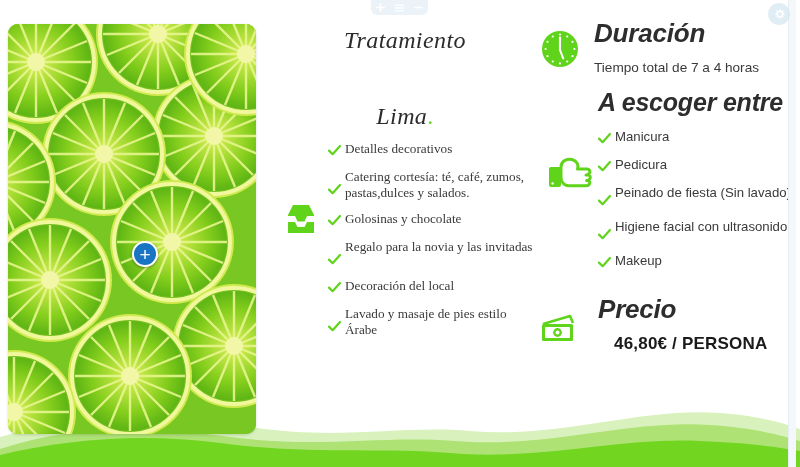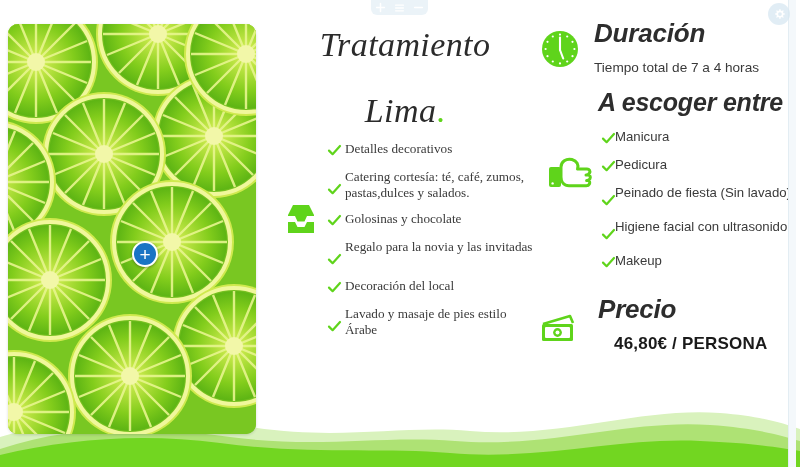--- a/index.html
+++ b/index.html
@@ -77,26 +77,26 @@
   
   .col-mid {
     position: absolute; left: 276px; top: 18px;
     width: 258px; height: 410px;
     z-index: 10;
   }
   .title-wrap { text-align: center; padding-top: 10px; }
   .title-line {
     font-family: "Liberation Serif", serif;
     font-style: italic;
-    font-size: 34px;
+    font-size: 24px;
     color: #2b2b2b;
     line-height: 1.0;
     letter-spacing: .4px;
   }
-  .title-line.second { margin-top: 32px; font-family: Liberation Serif, serif; }
+  .title-line.second { margin-top: 52px; font-family: Liberation Serif, serif; }
   .dot-green { color: #5fd41b; font-style: normal; }
 
   .section-head {
     font-family: "Liberation Sans", sans-serif;
     font-style: italic;
     font-weight: bold;
     font-size: 25px;
     color: #2d2d2d;
     letter-spacing: -.2px;
   }
@@ -132,21 +132,21 @@
   .blockhead .body { flex: 1 1 auto; }
 
   .dur-head { font-size: 26px; }
   .dur-sub {
     font-size: 13.6px; color: #3a3a3a; margin-top: 11px;
     font-family: "Liberation Sans", sans-serif;
   }
 
   .escoger-head { margin-top: 13px; margin-left: 58px; font-size: 25px; }
 
-  .r-list { margin-top: 12px; position: relative; text-align: right; }
+  .r-list { margin-top: 12px; position: relative; }
   .r-li {
     display: flex; align-items: flex-start;
     margin-bottom: 9px; padding-left: 58px;
   }
   .r-li .tick { flex: 0 0 auto; width: 17px; margin-top: 1px; }
   .r-li .txt { font-size: 13.2px; color: #3a3a3a; line-height: 1.24; }
   .r-li.tall .tick { margin-top: 7px; }
 
   .hand-icon { position: absolute; left: 7px; top: 24px; z-index: 11; }
 

